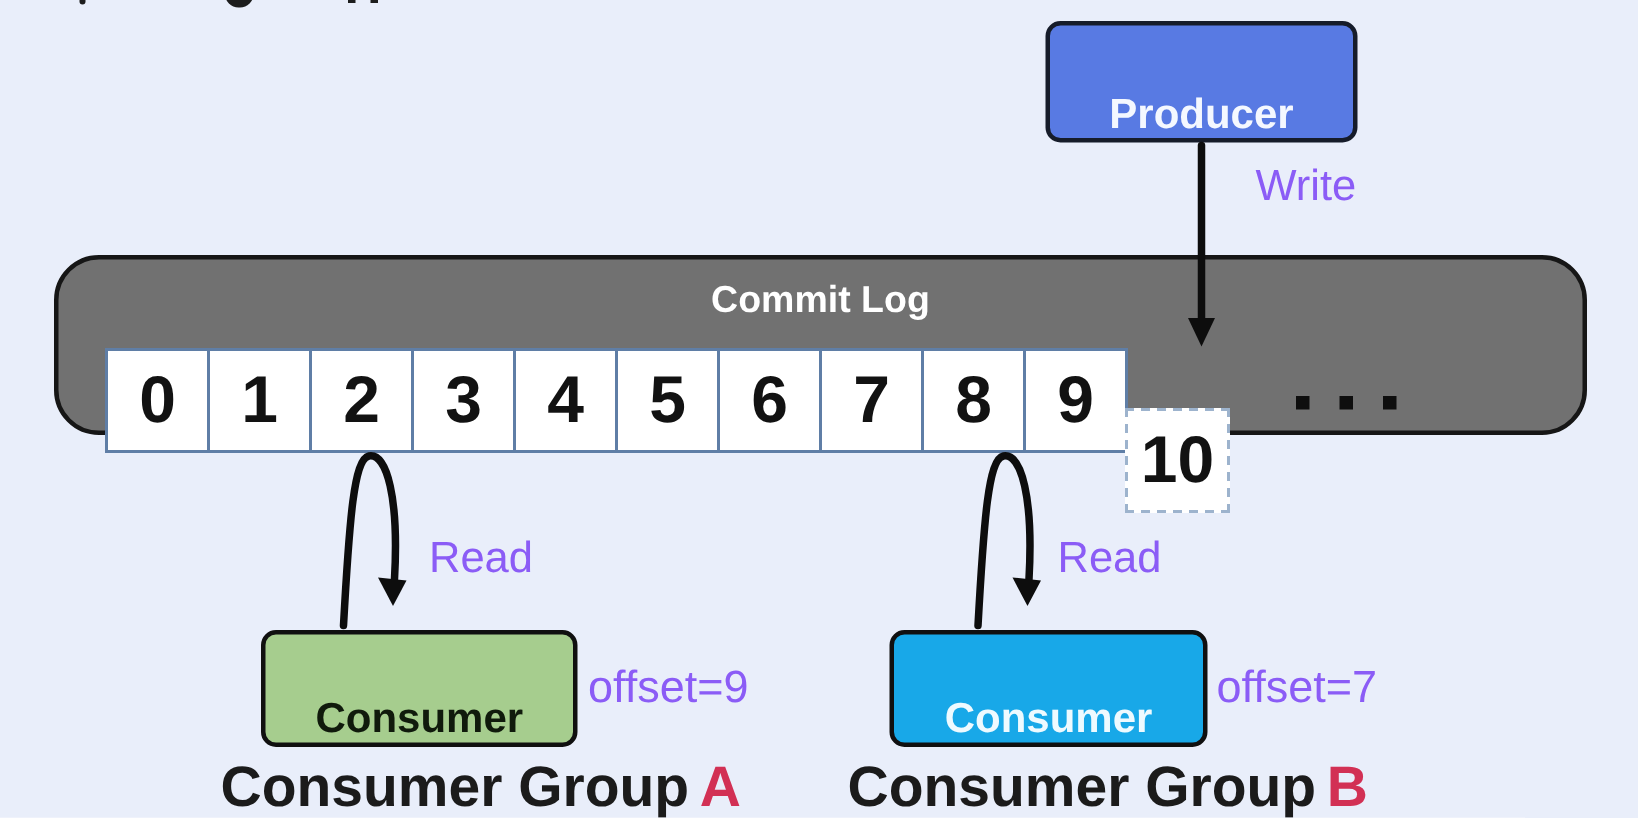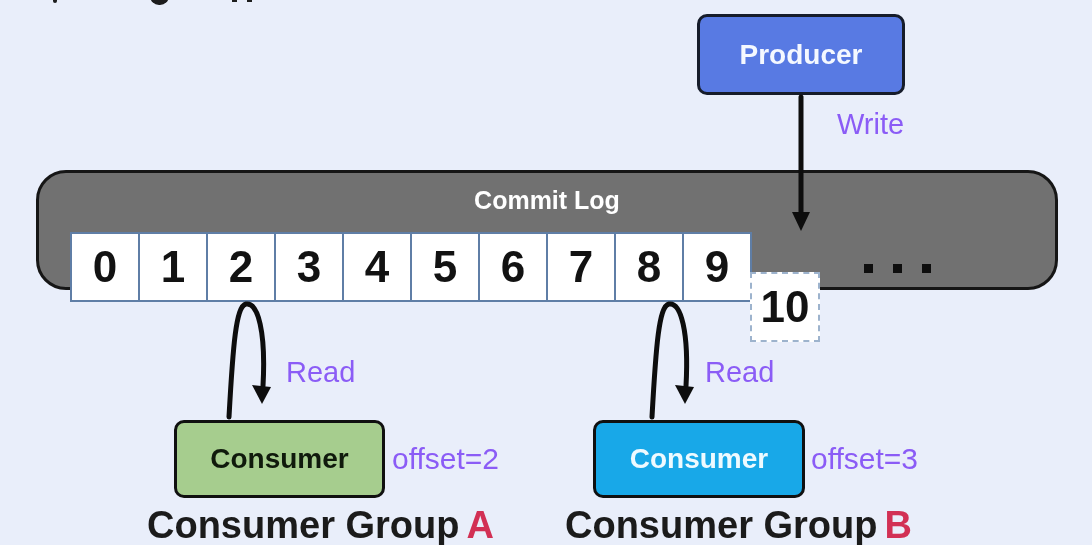--- a/index.html
+++ b/index.html
@@ -10,21 +10,21 @@
     color:#141414;
   }
   
   .frag{position:absolute;background:#1d1d1d;}
   .frag.f1{left:53px;top:0;width:4px;height:3px;border-radius:0 0 2px 2px;}
   .frag.f2{left:150px;top:-4px;width:19px;height:9px;border-radius:0 0 10px 10px;}
   .frag.f3{left:232px;top:0;width:5px;height:2px;}
   .frag.f4{left:247px;top:0;width:5px;height:2px;}
 
   .box{
-    position:absolute;display:flex;align-items:center;justify-content:center;
+    position:absolute;display:flex;align-items:flex-end;justify-content:center;
     border:3px solid #161c2a;border-radius:10px;box-sizing:border-box;
     font-weight:bold;font-size:28px;
   }
   .producer{left:697px;top:14px;width:208px;height:81px;background:#587ae3;color:#f4f8ff;}
   .consumer-a{left:174px;top:420px;width:211px;height:78px;background:#a6cd8e;color:#101a0c;border-color:#101010;}
   .consumer-b{left:593px;top:420px;width:212px;height:78px;background:#18a8e8;color:#eefaff;border-color:#101010;}
 
   .commit-log{
     position:absolute;left:36px;top:170px;width:1022px;height:120px;
     background:#717171;border:3px solid #161616;border-radius:30px;box-sizing:border-box;
@@ -106,26 +106,26 @@
     <path d="M 652 417 C 656 345 659 306 669 304 C 681 302 689 332 686 386"></path>
     <polygon points="685,404 675,385 694,387"></polygon>
   </svg>
 
   <div class="lbl read-a">Read</div>
   <div class="lbl read-b">Read</div>
 
   <div class="box consumer-a" style="background: rgb(166, 205, 142);">
     <span>Consumer</span>
   </div>
-  <div class="lbl offset-a">offset=2</div>
+  <div class="lbl offset-a">offset=9</div>
   <div class="group-label a">
     <span>Consumer Group</span><span class="group-letter" style="color: rgb(210, 48, 84);">A</span>
   </div>
 
   <div class="box consumer-b" style="background: rgb(24, 168, 232);">
     <span>Consumer</span>
   </div>
-  <div class="lbl offset-b">offset=3</div>
+  <div class="lbl offset-b">offset=7</div>
   <div class="group-label b">
     <span>Consumer Group</span><span class="group-letter" style="color: rgb(210, 48, 84);">B</span>
   </div>
 
 </div>
 
 </body></html>

